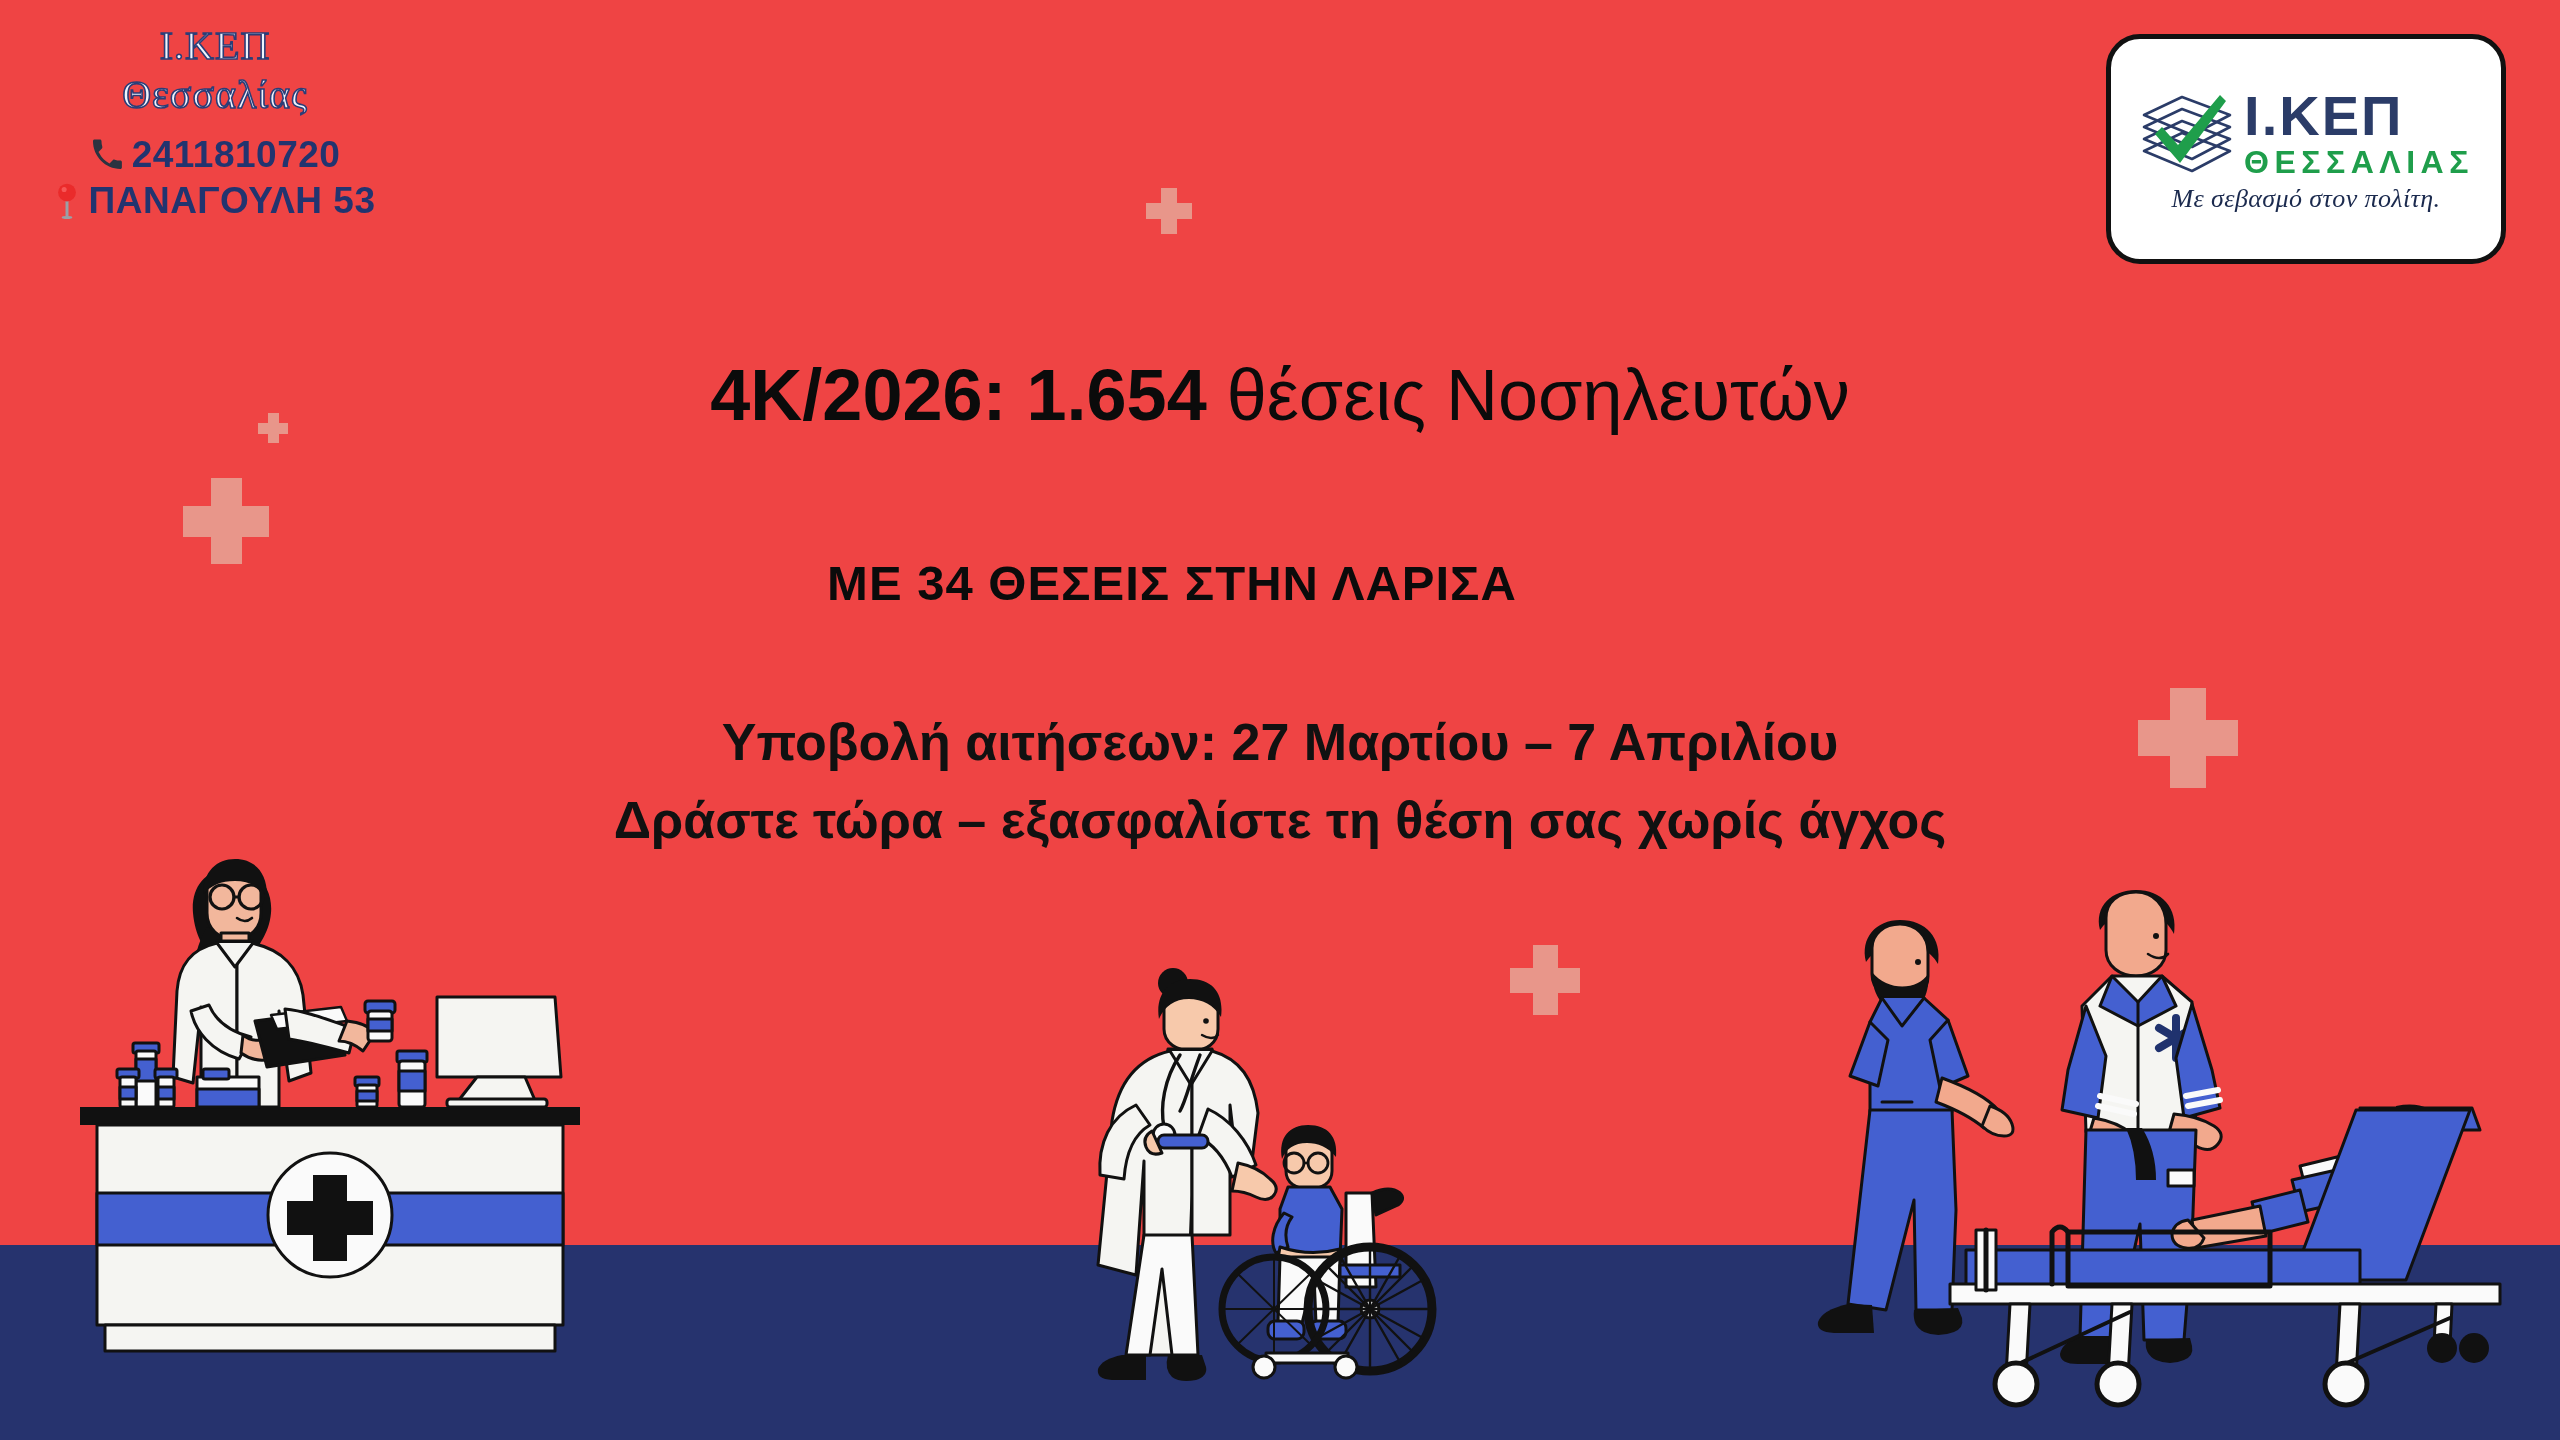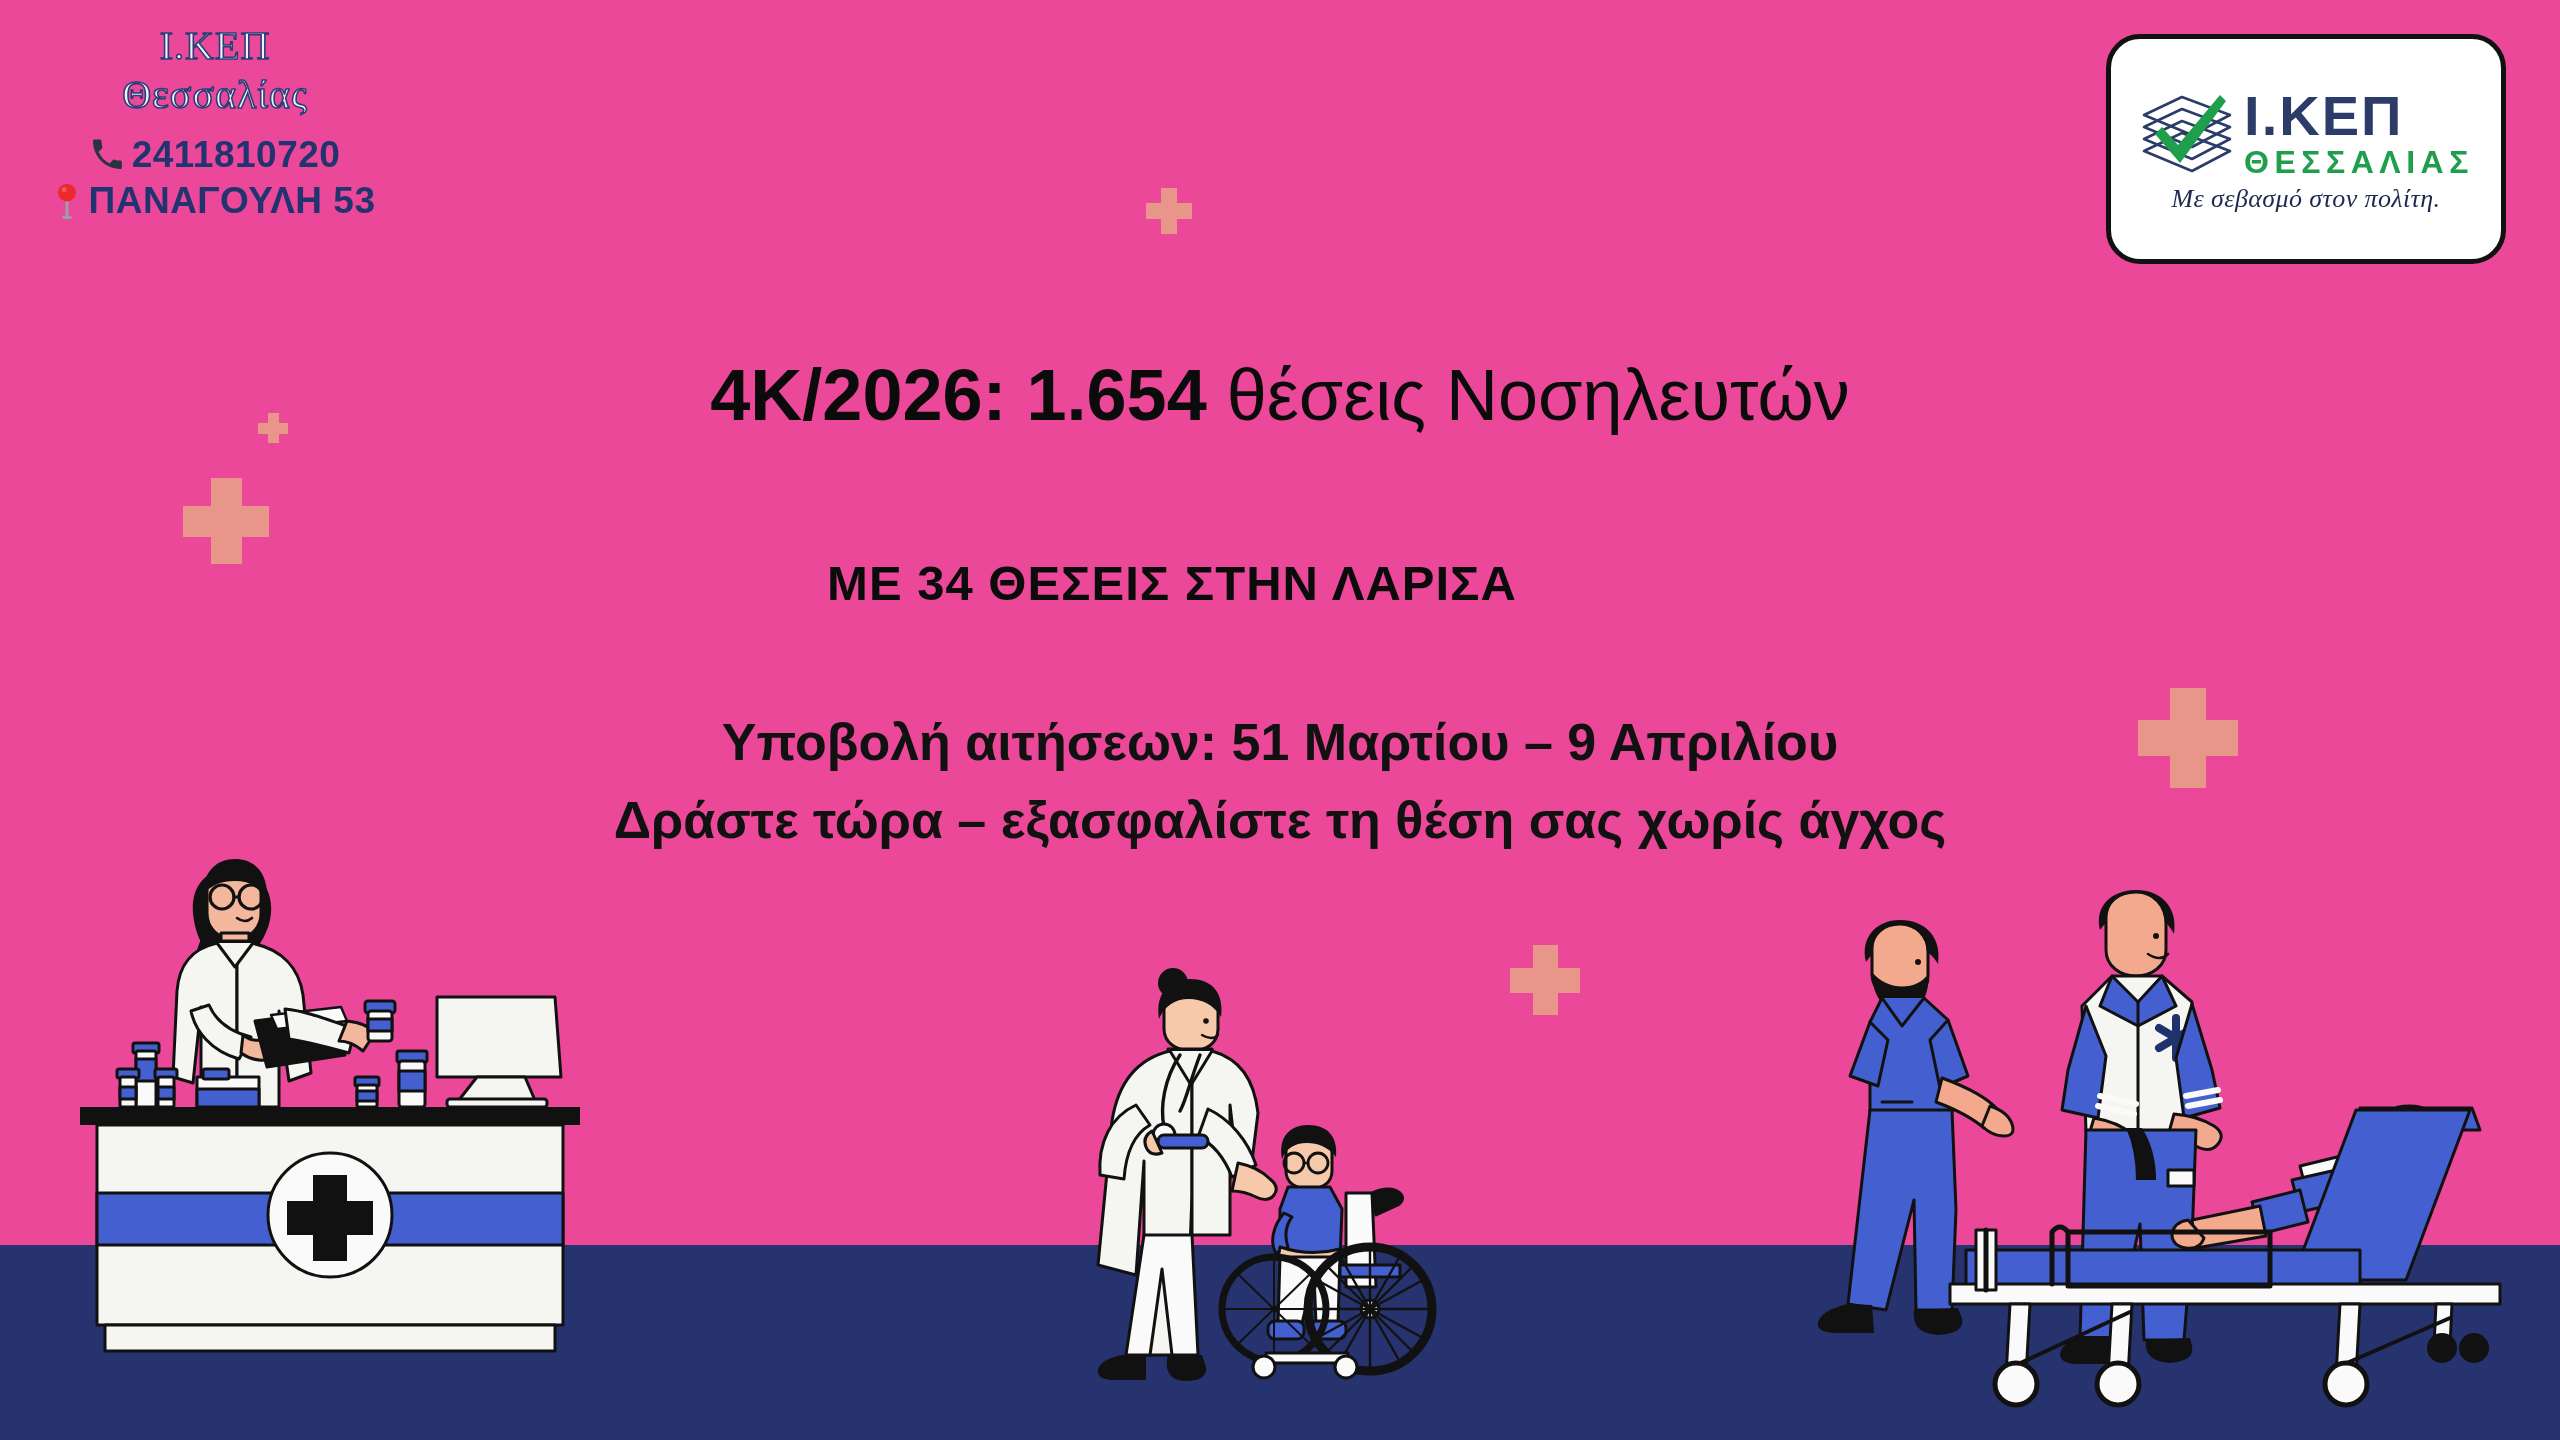--- a/index.html
+++ b/index.html
@@ -5,21 +5,21 @@
   * { margin:0; padding:0; box-sizing:border-box; }
   html,body { width:2560px; height:1440px; overflow:hidden; }
   body {
     font-family:"Liberation Sans", sans-serif;
     background:#f0f4fd;
     position:relative;
   }
   #poster {
     position:absolute; left:0; top:0;
     width:2560px; height:1440px;
-    background:#ec4899;
+    background:#ef4444;
     overflow:hidden;
   }
   
   .floor {
     position:absolute; left:0; top:1245px;
     width:2560px; height:195px;
     background:#26336e;
   }
   
   .xcross { position:absolute; }
@@ -186,21 +186,21 @@
     </div>
     <div class="logo-slogan">Με σεβασμό στον πολίτη.</div>
   </div>
 
   <div class="headline">
     <span class="b">4Κ/2026: 1.654</span><span class="n"> θέσεις Νοσηλευτών</span>
   </div>
 
   <div class="subhead">ΜΕ 34 ΘΕΣΕΙΣ ΣΤΗΝ ΛΑΡΙΣΑ</div>
 
-  <div class="bodyline l1">Υποβολή αιτήσεων: 51 Μαρτίου – 9 Απριλίου</div>
+  <div class="bodyline l1">Υποβολή αιτήσεων: 27 Μαρτίου – 7 Απριλίου</div>
   <div class="bodyline l2">Δράστε τώρα – εξασφαλίστε τη θέση σας χωρίς άγχος</div>
 
   <div class="scene" style="left:55px; top:815px; width:570px; height:595px;">
     <svg viewBox="0 0 570 595" width="570" height="595" aria-hidden="true">
       <g stroke="#111" stroke-width="3" stroke-linejoin="round" stroke-linecap="round">
 
         <path d="M172 55 C148 55 136 75 138 98 C140 122 150 132 152 140 L176 140 L200 140 C202 130 214 120 216 98 C218 74 204 55 180 55 Z" fill="#111" stroke="none"></path>
 
         <path d="M152 112 C140 132 134 160 140 192 C144 212 150 224 156 232 L172 226 C164 208 158 188 160 168 C162 146 166 130 172 118 Z" fill="#111" stroke="none"></path>
 

